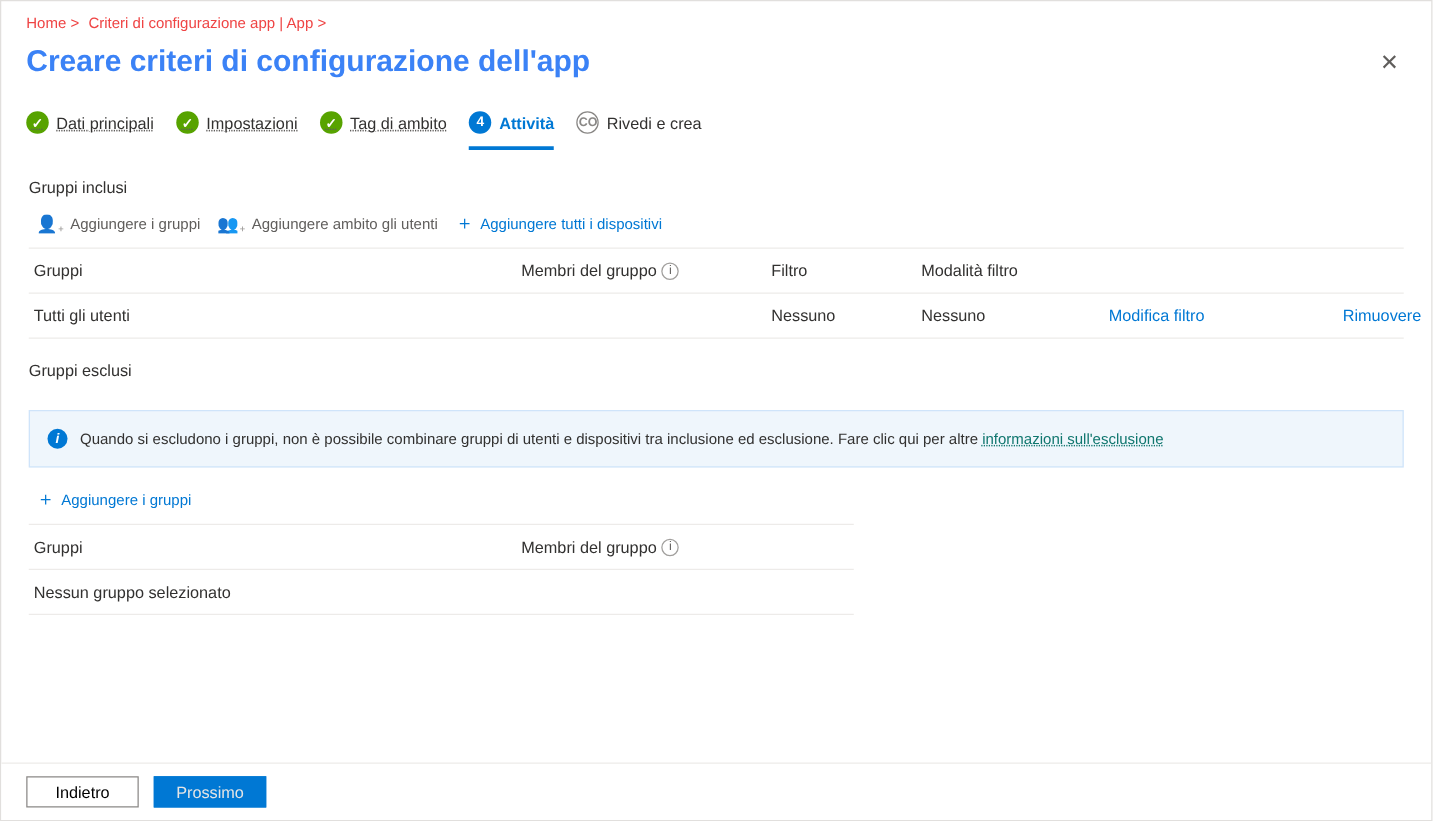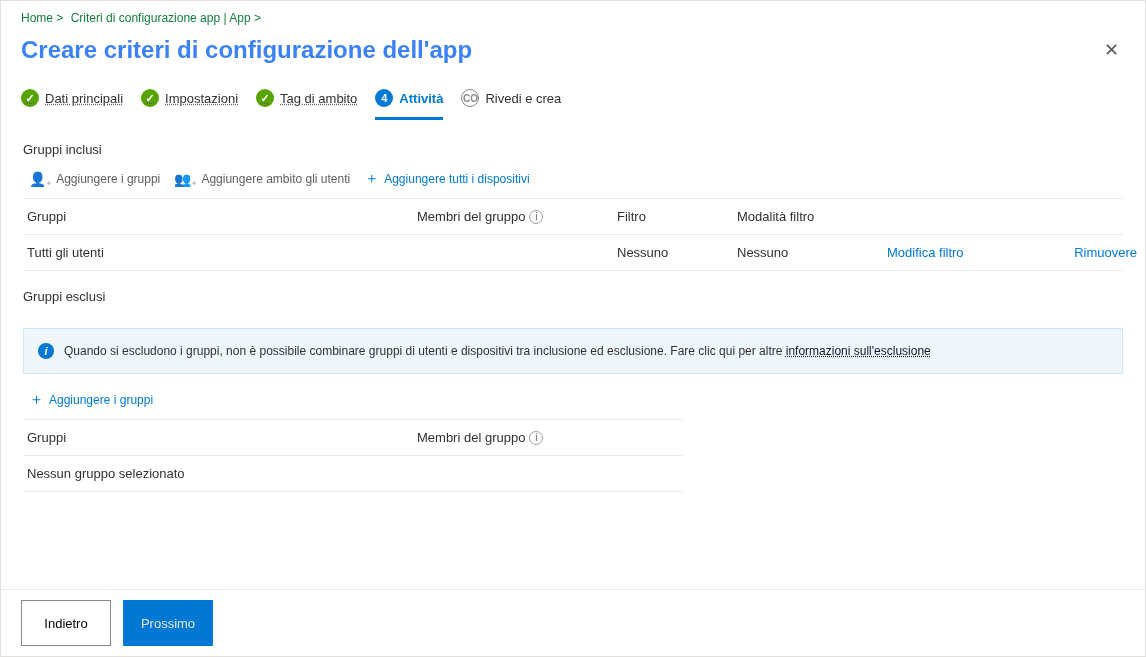--- a/index.html
+++ b/index.html
@@ -11,21 +11,21 @@
     width: 1146px;
     height: 657px;
     position: relative;
     border: 1px solid #e1dfdd;
     overflow: hidden;
   }
 
   .breadcrumb {
     padding: 10px 20px 4px 20px;
     font-size: 12px;
-    color: #15803d;
+    color: #ef4444;
   }
   .breadcrumb span { margin-right: 4px; }
 
   .title-row {
     display: flex;
     align-items: center;
     justify-content: space-between;
     padding: 4px 20px 14px 20px;
   }
   .page-title {
@@ -150,34 +150,34 @@
     padding: 14px 14px;
     font-size: 12px;
     color: #323130;
   }
   .info-banner .info-icon {
     width: 16px; height: 16px; border-radius:50%;
     background:#0078d4; color:#fff; display:inline-flex;
     align-items:center; justify-content:center; font-style: italic;
     font-weight:bold; font-size:11px; flex-shrink:0;
   }
-  .info-banner a { color:#0f172a; text-decoration: underline dotted; cursor:pointer; }
+  .info-banner a { color:#0f766e; text-decoration: underline dotted; cursor:pointer; }
 
   .footer {
     position: absolute;
     bottom: 0; left: 0; right: 0;
     border-top: 1px solid #edebe9;
     padding: 10px 20px;
     display: flex;
     gap: 12px;
     background:#fff;
   }
   .btn {
     min-width: 90px;
-    height: 46px;
+    height: 25px;
     font-size: 13px;
     border: 1px solid #8a8886;
     background: #fff;
     cursor: pointer;
     padding: 0 14px;
   }
   .btn-primary {
     background: #0078d4;
     border-color: #0078d4;
     color: #e5e5e5;

